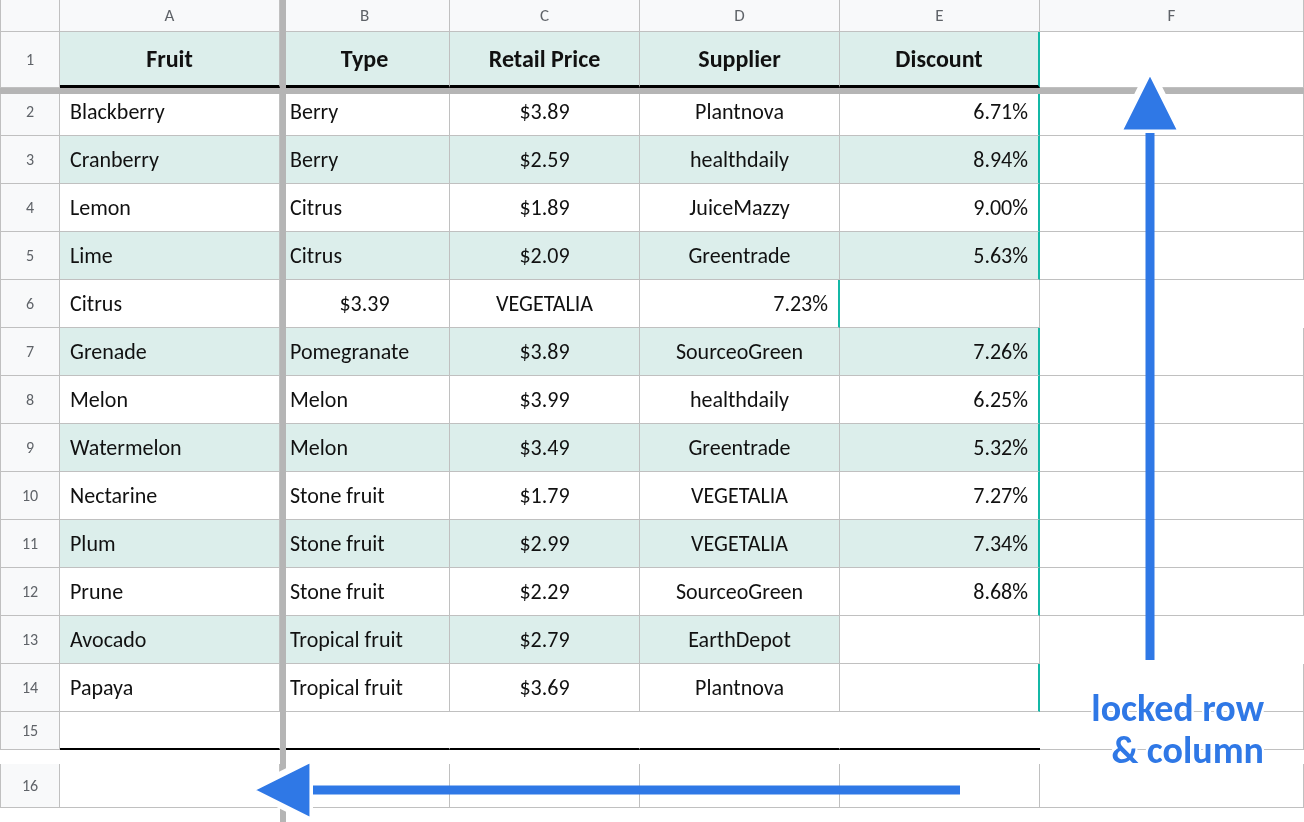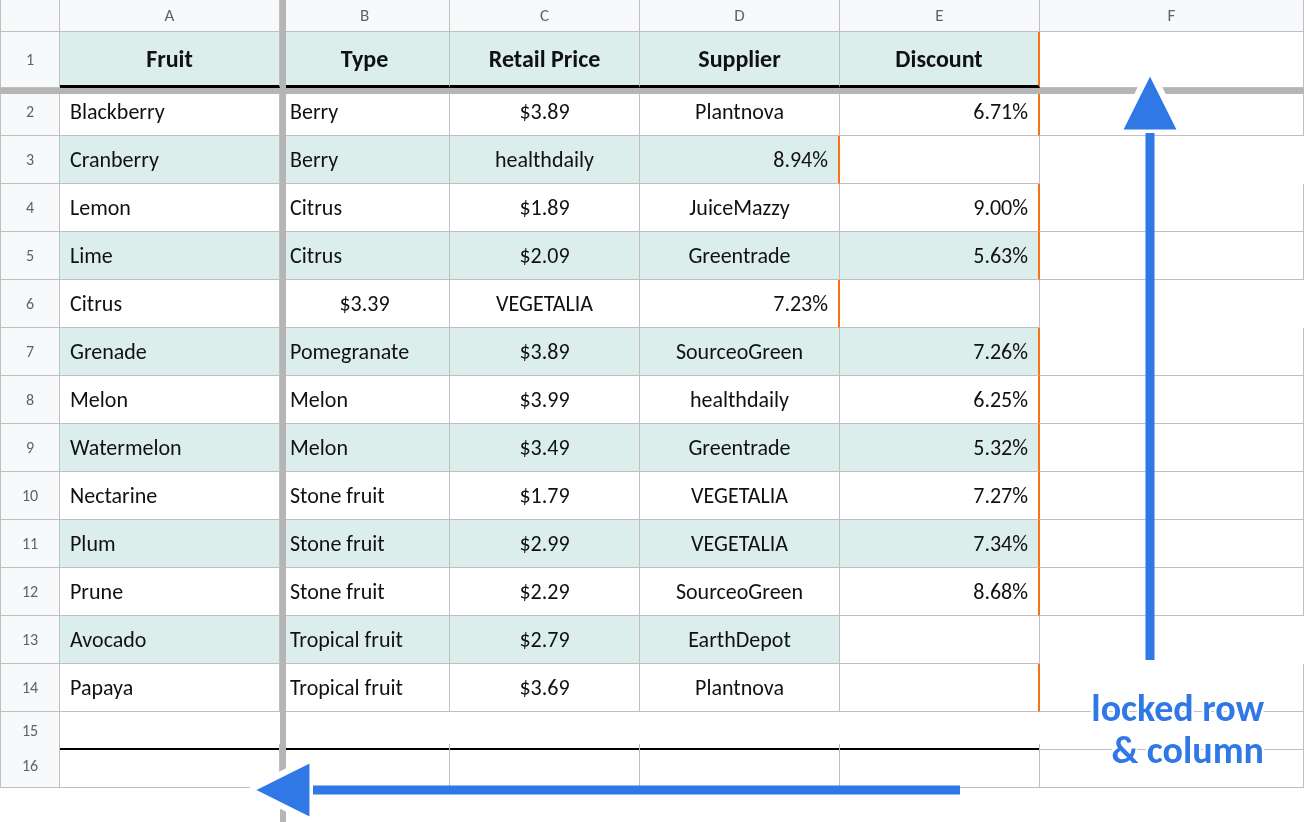--- a/index.html
+++ b/index.html
@@ -68,42 +68,42 @@
     white-space:nowrap;
     overflow:hidden;
   }
   .cell.center{justify-content:center;}
   .cell.right{justify-content:flex-end;}
 
   
   .row.h-hdr{height:56px;}
   .row.h-data{height:48px;}
   .row.h-total{height:32px;}
-  .row.h-empty{height:44px;}
+  .row.h-empty{height:44px;margin-top:20px;}
 
   
   .table-hdr .cell{
     background:var(--table-hdr-bg);
     font-weight:700;
     font-size:24px;
     justify-content:center;
     border-bottom:3px solid #000;
   }
   
   .table-hdr .cell.outside{
     background:#fff;
     font-weight:400;
     border-bottom:1px solid var(--grid-border);
   }
 
   
   .band .cell.in{background:var(--band);}
 
   
-  .cell.colE.in{border-right:2px solid #f97316;}
+  .cell.colE.in{border-right:2px solid #14b8a6;}
 
   
   .total .cell.in{
     background:var(--total-bg);
     color:#fff;
     font-weight:700;
     font-size:22px;
     border-bottom:2px solid #000;
     margin-top:36px;
   }
@@ -184,20 +184,21 @@
         <div class="cell in">Berry</div>
         <div class="cell in center">$3.89</div>
         <div class="cell in center">Plantnova</div>
         <div class="cell in colE right">6.71%</div>
         <div class="cell"></div>
       </div>
       <div class="row h-data band">
         <div class="rh">3</div>
         <div class="cell in">Cranberry</div>
         <div class="cell in">Berry</div>
+        <div class="cell in center">$2.59</div>
         <div class="cell in center">healthdaily</div>
         <div class="cell in colE right">8.94%</div>
         <div class="cell"></div>
       </div>
       <div class="row h-data">
         <div class="rh">4</div>
         <div class="cell in">Lemon</div>
         <div class="cell in">Citrus</div>
         <div class="cell in center">$1.89</div>
         <div class="cell in center">JuiceMazzy</div>

